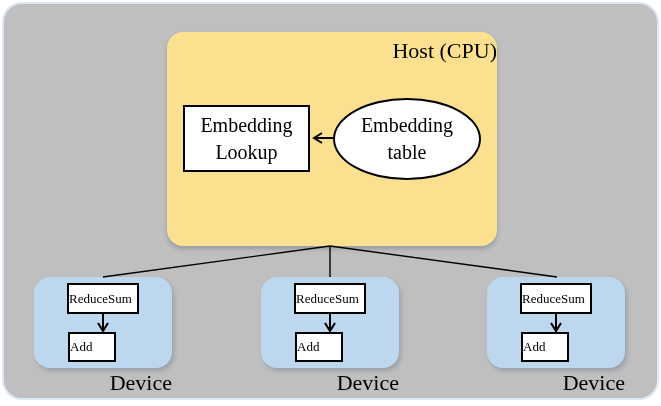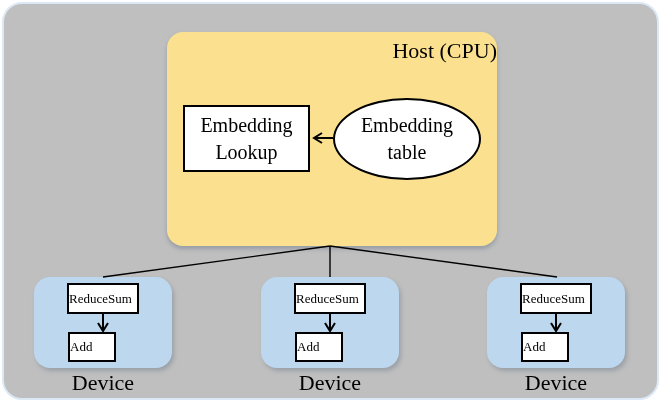--- a/index.html
+++ b/index.html
@@ -83,21 +83,21 @@
     background: var(--shape-fill);
     border: 2px solid var(--line-color);
     display: flex; align-items: center; justify-content: flex-start;
     font-size: 13px;
   }
   .op-reducesum { left: 33px; top: 6px;  width: 72px; height: 31px; }
   .op-add       { left: 34px; top: 55px; width: 48px; height: 30px; }
 
   .device-label {
     position: absolute; left: 0; top: 92px; width: 138px;
-    text-align: center;
+    text-align: right;
     font-size: 22px; line-height: 28px;
   }
 
   svg.connectors {
     position: absolute; left: 0; top: 0;
     width: 661px; height: 406px;
     pointer-events: none;
   }
 </style>
 </head>

